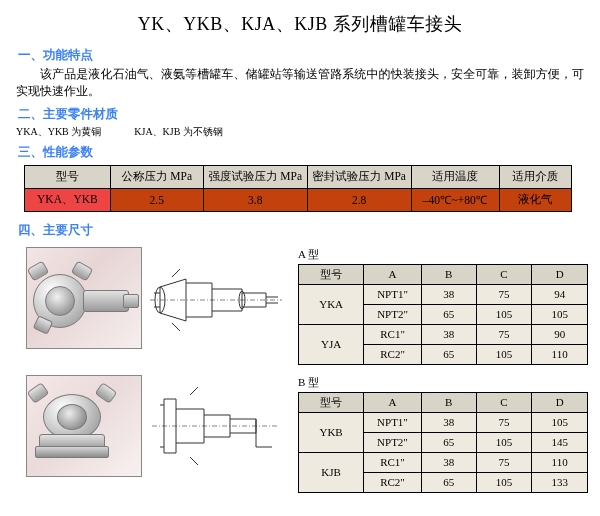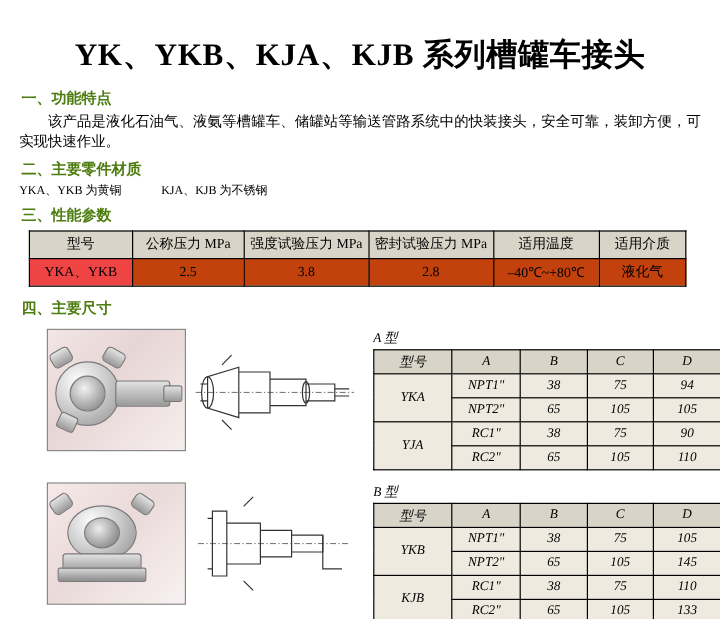--- a/index.html
+++ b/index.html
@@ -15,29 +15,29 @@
     overflow: hidden;
     position: relative;
   }
   .page {
     position: relative;
     width: 600px;
     height: 516px;
   }
   .title {
     text-align: center;
-    font-size: 26px;
-    font-weight: bold;
+    font-size: 18px;
+    font-weight: normal;
     letter-spacing: 0.5px;
-    padding-top: 28px;
+    padding-top: 12px;
     padding-bottom: 6px;
     font-family: "Liberation Serif", serif;
   }
   .section-head {
-    color: #4d7c0f;
+    color: #3b82f6;
     font-weight: bold;
     font-size: 12.5px;
     margin: 5px 0 2px 18px;
     font-family: "Liberation Serif", serif;
   }
   .body-text {
     font-size: 12px;
     line-height: 1.45;
     margin: 0 16px 0 16px;
     text-align: justify;
@@ -82,23 +82,22 @@
   }
 
   
   .dims {
     margin-top: 8px;
     position: relative;
   }
   .row-block {
     display: flex;
     align-items: flex-start;
-    margin-left: 39px;
+    margin-left: 26px;
     margin-top: 6px;
-    font-style: italic;
   }
   .photo {
     width: 114px;
     height: 100px;
     border: 1px solid #888;
     background: linear-gradient(135deg,#f3e6e6 0%, #e7d5d5 40%, #f6eeee 100%);
     position: relative;
     overflow: hidden;
     flex: none;
   }

